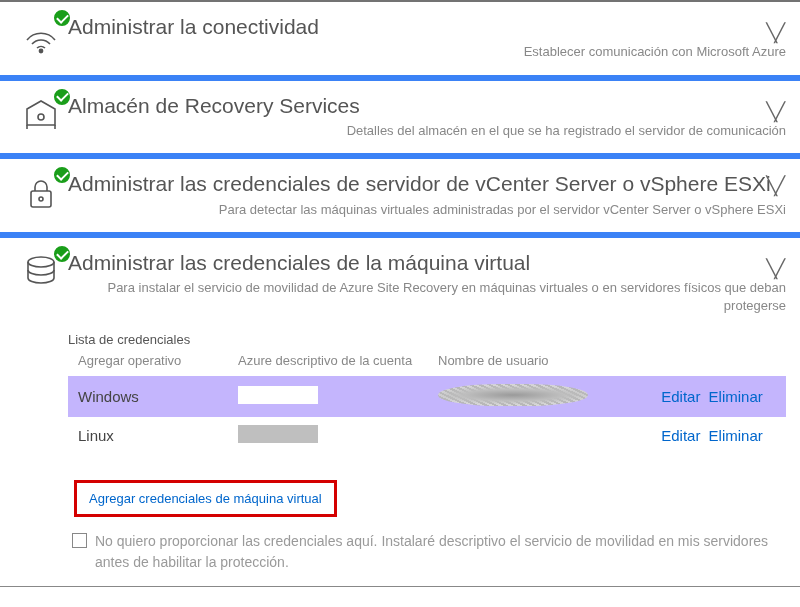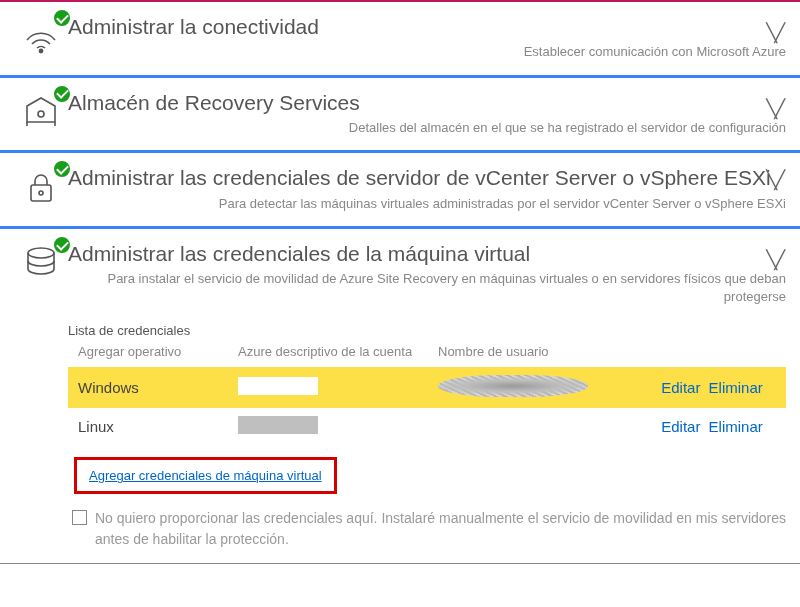--- a/index.html
+++ b/index.html
@@ -4,27 +4,27 @@
 <style>
   * { box-sizing: border-box; margin: 0; padding: 0; }
   body {
     font-family: "Segoe UI", Arial, sans-serif;
     background: #fff;
     color: #333;
     width: 800px;
     font-size: 14px;
   }
   .panel {
-    border-top: 3px solid #3b82f6;
+    border-top: 6px solid #3b82f6;
     padding: 12px 14px 14px 14px;
     position: relative;
     display: flex;
     align-items: flex-start;
   }
-  .panel:first-of-type { border-top: 2px solid #be185d; }
+  .panel:first-of-type { border-top: 2px solid #737373; }
   .panel:last-of-type { border-bottom: 1px solid #888; }
   .icon-wrap {
     width: 54px;
     flex: 0 0 54px;
     display: flex;
     align-items: flex-start;
     justify-content: center;
     position: relative;
     padding-top: 2px;
   }
@@ -89,21 +89,21 @@
   .col-name { width: 200px; }
   .col-user { width: 200px; }
   .col-actions { flex: 1; text-align: center; }
   .cred-row {
     display: flex;
     align-items: center;
     padding: 8px 0 8px 10px;
     font-size: 15px;
     color: #444;
   }
-  .cred-row.alt { background: #fde047; }
+  .cred-row.alt { background: #c4b5fd; }
   .redact-white {
     display: inline-block;
     width: 80px;
     height: 18px;
     background: #fff;
   }
   .redact-gray {
     display: inline-block;
     width: 80px;
     height: 18px;
@@ -116,27 +116,26 @@
     background:
       radial-gradient(ellipse 70% 55% at 50% 50%, #9a9a9a 0%, #bdbdbd 45%, transparent 80%),
       repeating-linear-gradient(25deg, #b7b7b7 0 2px, #d6d6d6 2px 4px);
     border-radius: 50%/60%;
     filter: blur(0.4px);
   }
   .link { color: #0066cc; cursor: pointer; }
   .link + .link { margin-left: 4px; }
   .add-link-box {
     display: inline-block;
-    margin: 12px 0 14px 6px;
+    margin: 26px 0 14px 6px;
     padding: 8px 12px;
     border: 3px solid #d40000;
     color: #0066cc;
     font-size: 13px;
     cursor: pointer;
-    text-decoration: underline;
   }
   .opt-out {
     display: flex;
     align-items: flex-start;
     gap: 8px;
     color: #9a9a9a;
     font-size: 14px;
     line-height: 1.45;
     padding-left: 4px;
   }
@@ -175,21 +174,21 @@
     <svg class="sicon" viewBox="0 0 40 40">
       <path d="M6 14 L20 6 L34 14 L34 30 L6 30 Z"></path>
       <circle cx="20" cy="22" r="3"></circle>
       <line x1="6" y1="30" x2="6" y2="34"></line>
       <line x1="34" y1="30" x2="34" y2="34"></line>
     </svg>
     <span class="check-badge"></span>
   </div>
   <div class="panel-body">
     <div class="panel-title">Almacén de Recovery Services</div>
-    <div class="panel-sub">Detalles del almacén en el que se ha registrado el servidor de configuración</div>
+    <div class="panel-sub">Detalles del almacén en el que se ha registrado el servidor de comunicación</div>
   </div>
   <div class="chevron">╲╱</div>
 </div>
 
 <div class="panel">
   <div class="icon-wrap">
     <svg class="sicon" viewBox="0 0 40 40">
       <rect x="10" y="18" width="20" height="16" rx="2"></rect>
       <path d="M14 18 v-4 a6 6 0 0 1 12 0 v4"></path>
       <circle cx="20" cy="26" r="2"></circle>
@@ -243,18 +242,18 @@
         <div class="col-actions">
           <span class="link">Editar</span>
           <span class="link">Eliminar</span>
         </div>
       </div>
 
       <div class="add-link-box">Agregar credenciales de máquina virtual</div>
 
       <div class="opt-out">
         <div class="checkbox"></div>
-        <div>No quiero proporcionar las credenciales aquí. Instalaré manualmente el servicio de movilidad en mis servidores antes de habilitar la protección.</div>
+        <div>No quiero proporcionar las credenciales aquí. Instalaré descriptivo el servicio de movilidad en mis servidores antes de habilitar la protección.</div>
       </div>
     </div>
   </div>
   <div class="chevron">╲╱</div>
 </div>
 
 </body></html>

